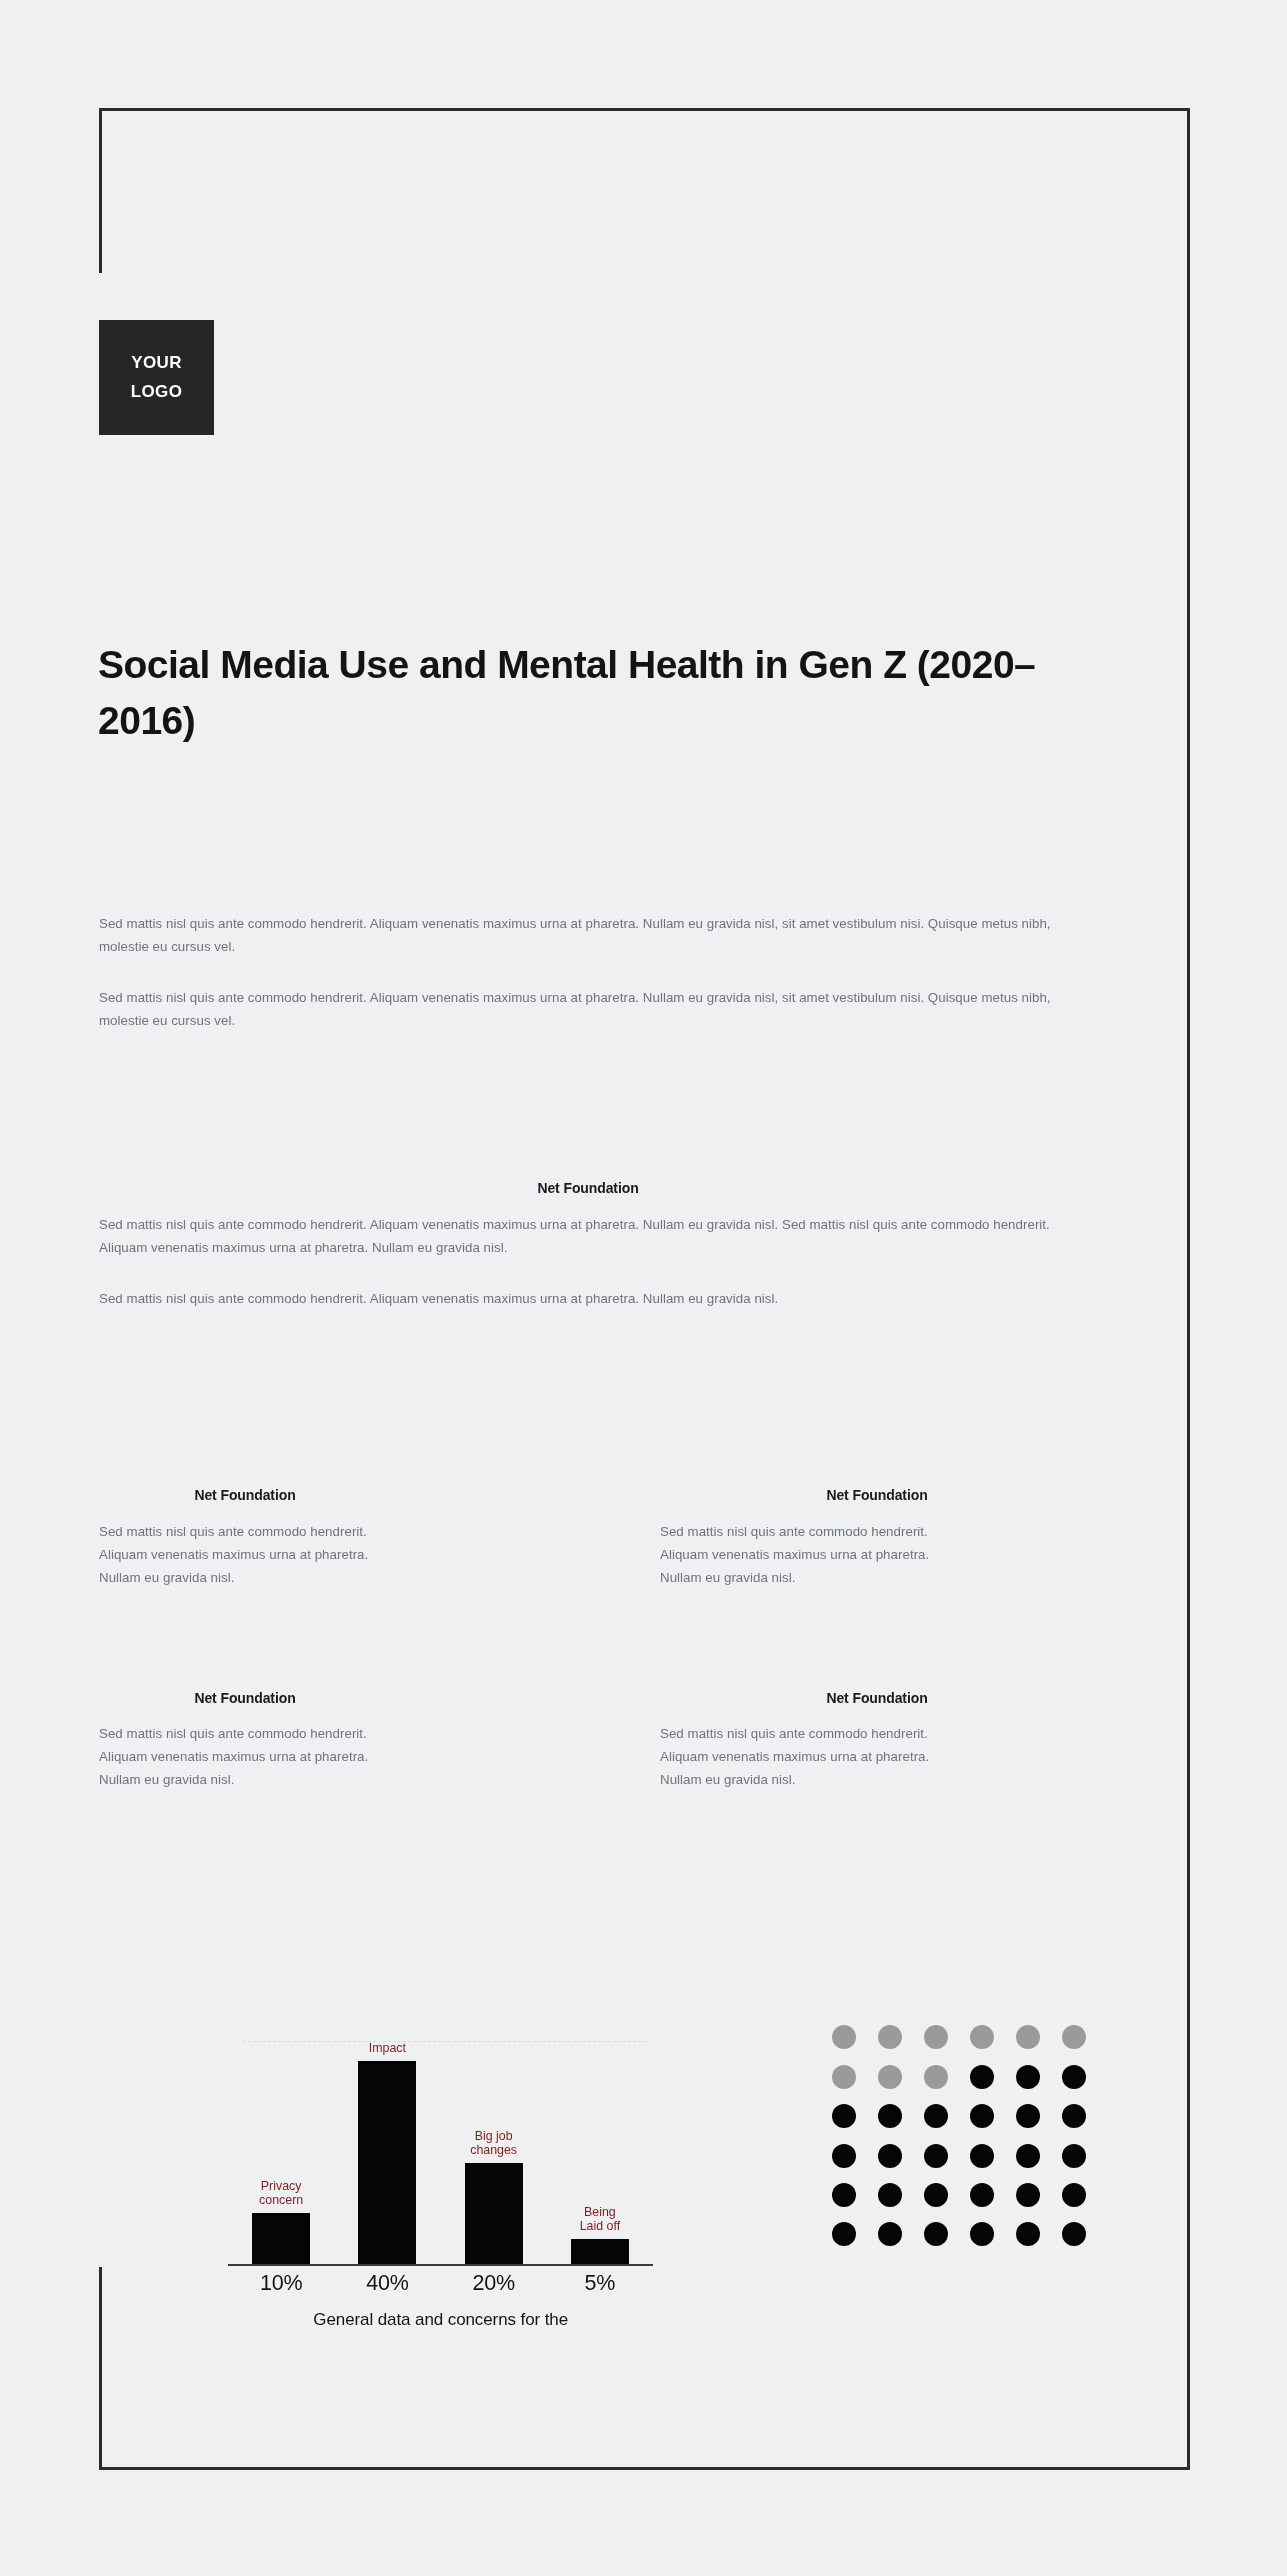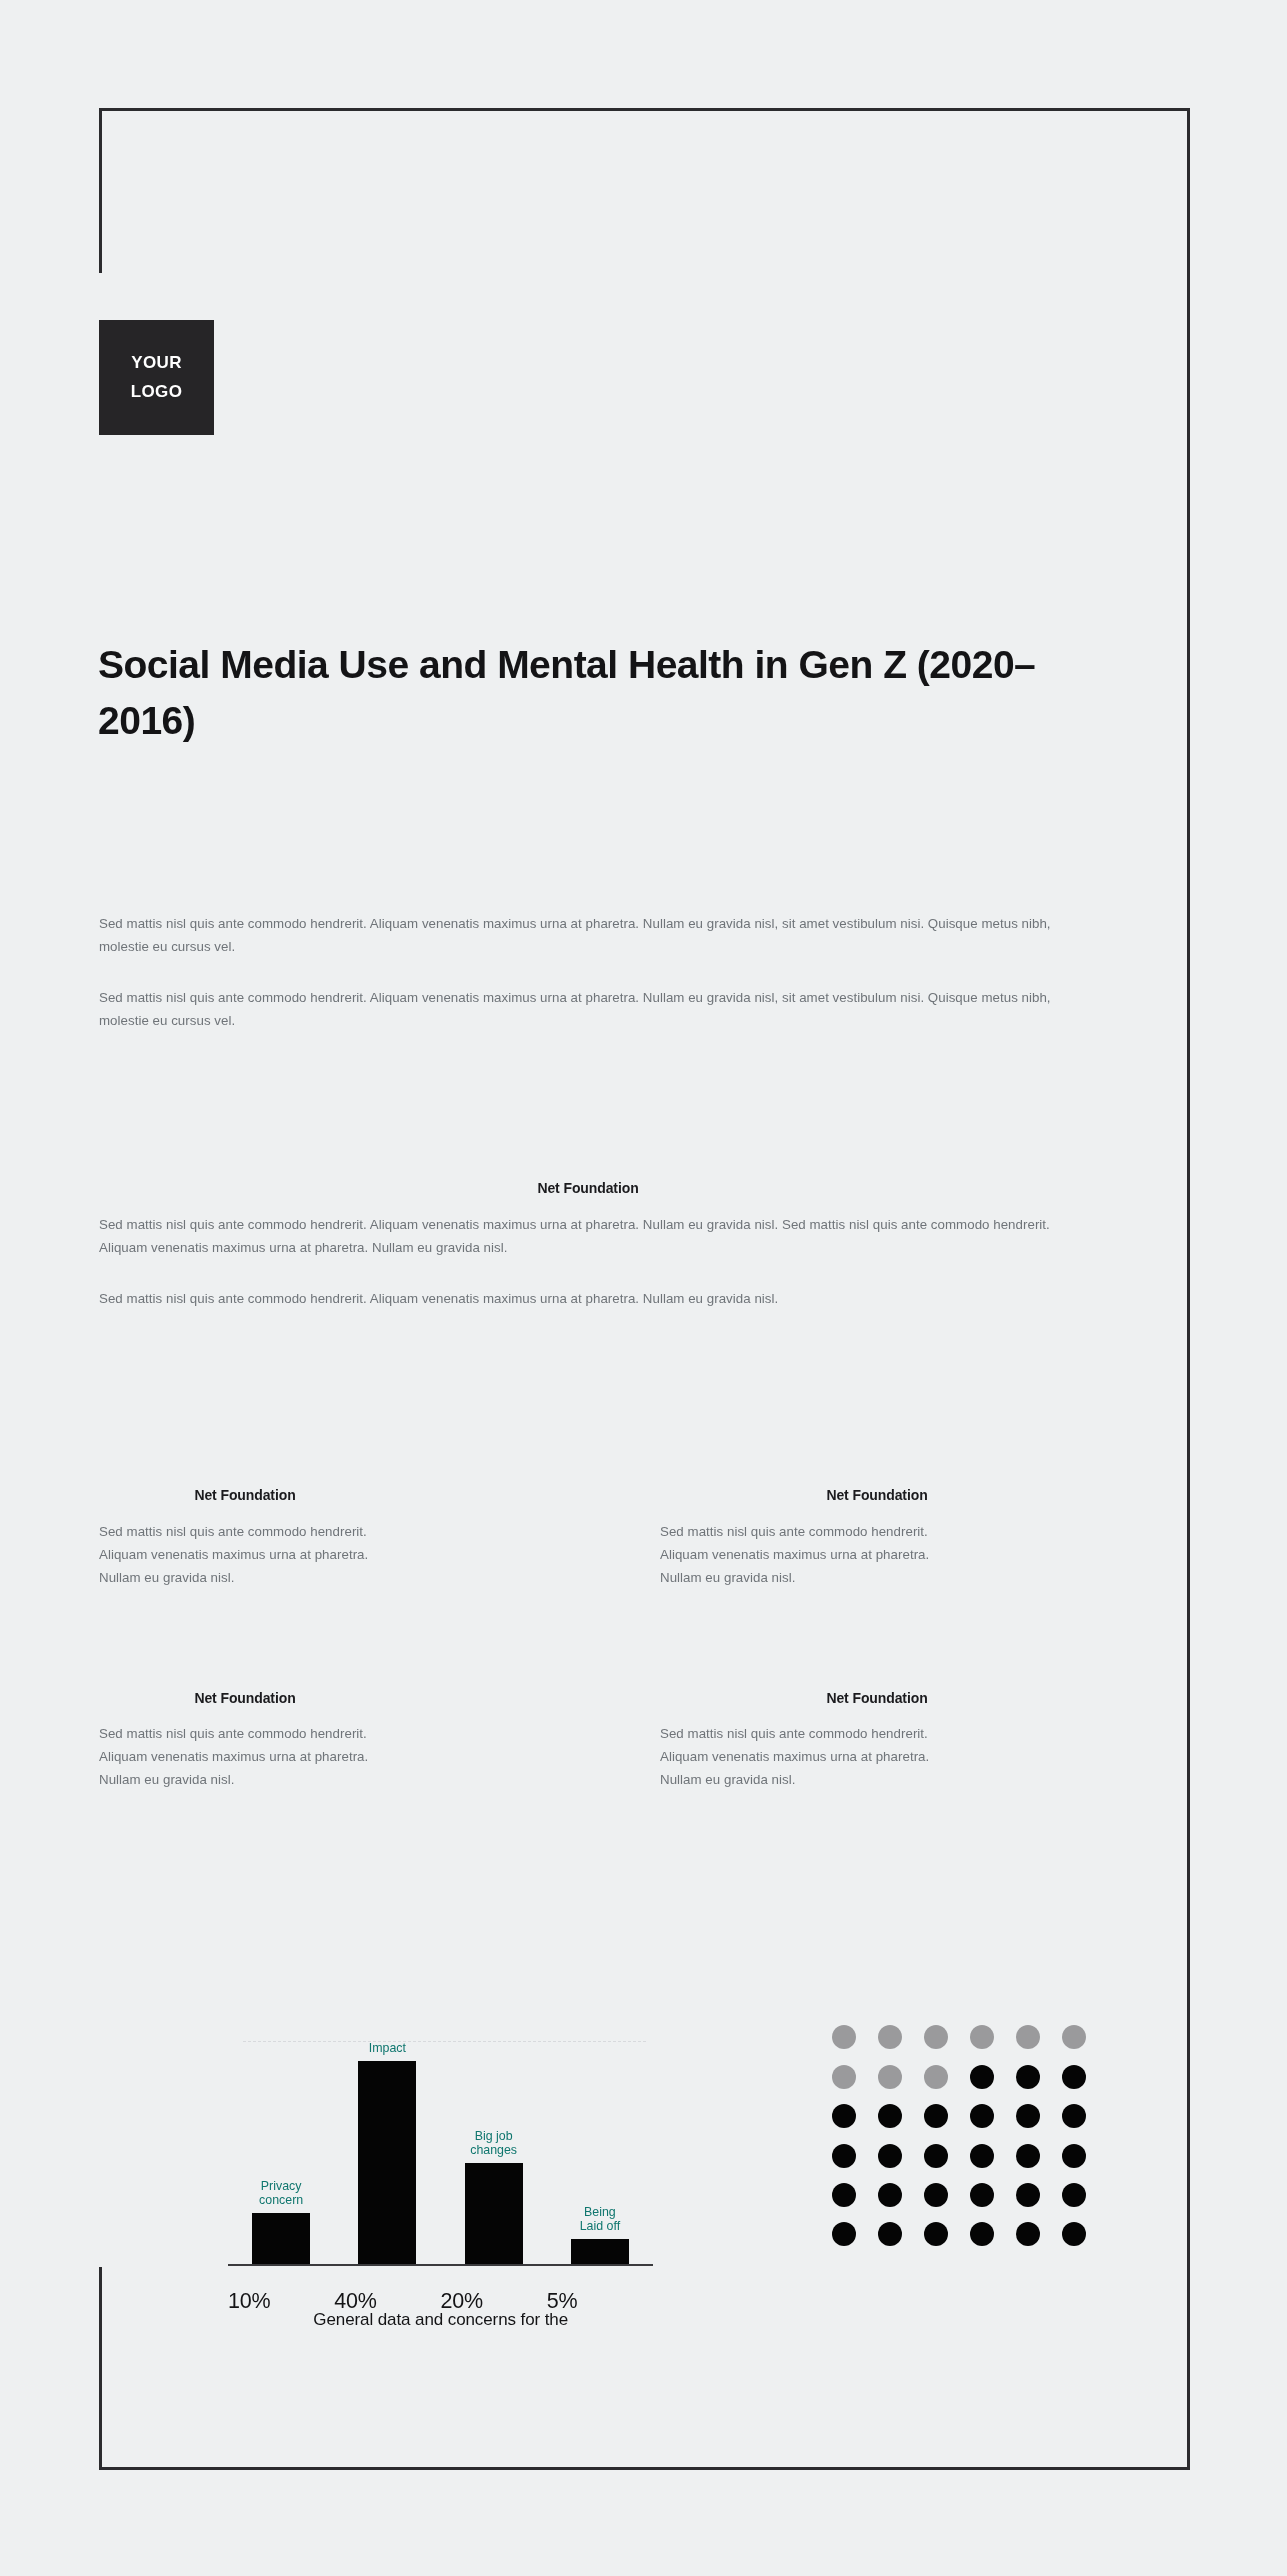--- a/index.html
+++ b/index.html
@@ -173,21 +173,21 @@
     flex: 1 1 0;
     height: 100%;
     display: flex;
     flex-direction: column;
     align-items: center;
     justify-content: flex-end;
   }
   .bar-label {
     font-size: 12.4px;
     font-weight: 500;
-    color: #0f766e;
+    color: #7f1d1d;
     text-align: center;
     line-height: 1.12;
     margin-bottom: 5.1px;
     white-space: pre-line;
   }
   .bar-rect {
     width: 58px;
     background: #050505;
   }
   #chart-axis {
@@ -200,25 +200,24 @@
   }
   #chart-ticks {
     position: absolute;
     left: 0;
     top: 237px;
     width: 425px;
     display: flex;
   }
   .tick-val {
     flex: 1 1 0;
-    text-align: left;
+    text-align: center;
     font-size: 21.5px;
     color: #141416;
     letter-spacing: -0.2px;
-    margin-top: 18px;
   }
   #chart-caption {
     position: absolute;
     left: -10.3px;
     top: 276px;
     width: 446px;
     text-align: center;
     font-size: 17px;
     color: #141416;
     letter-spacing: -0.1px;

